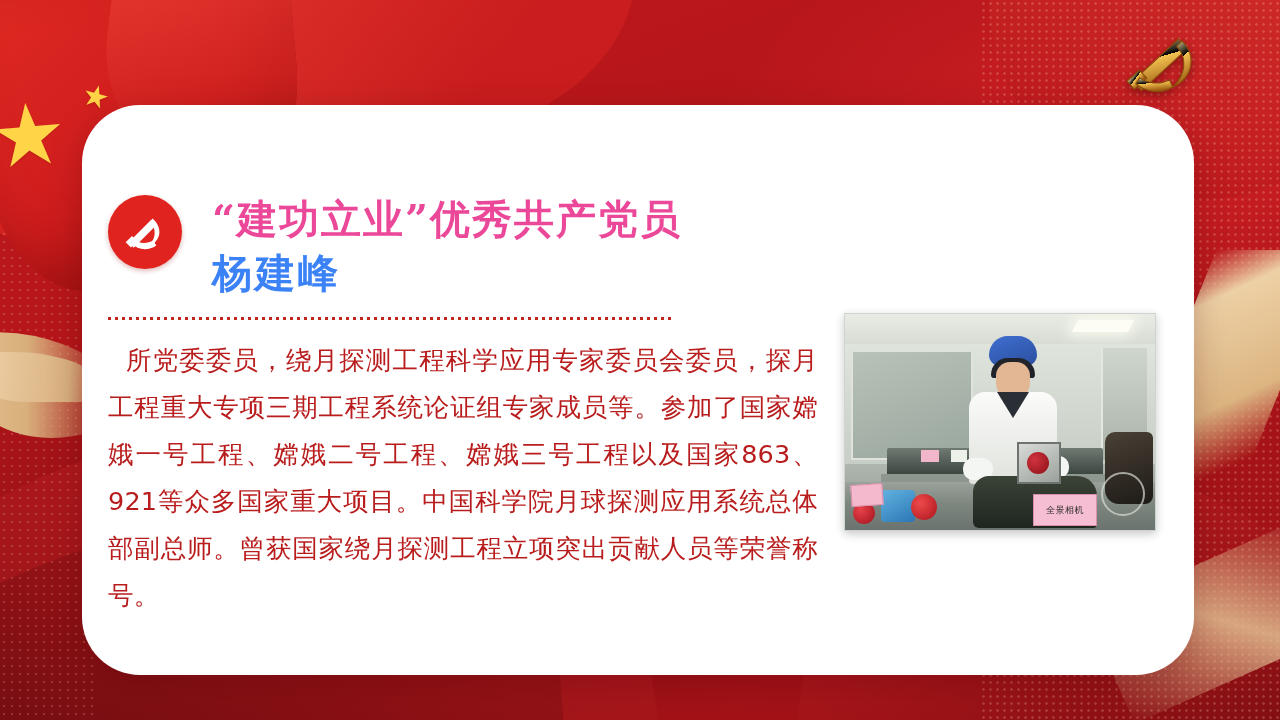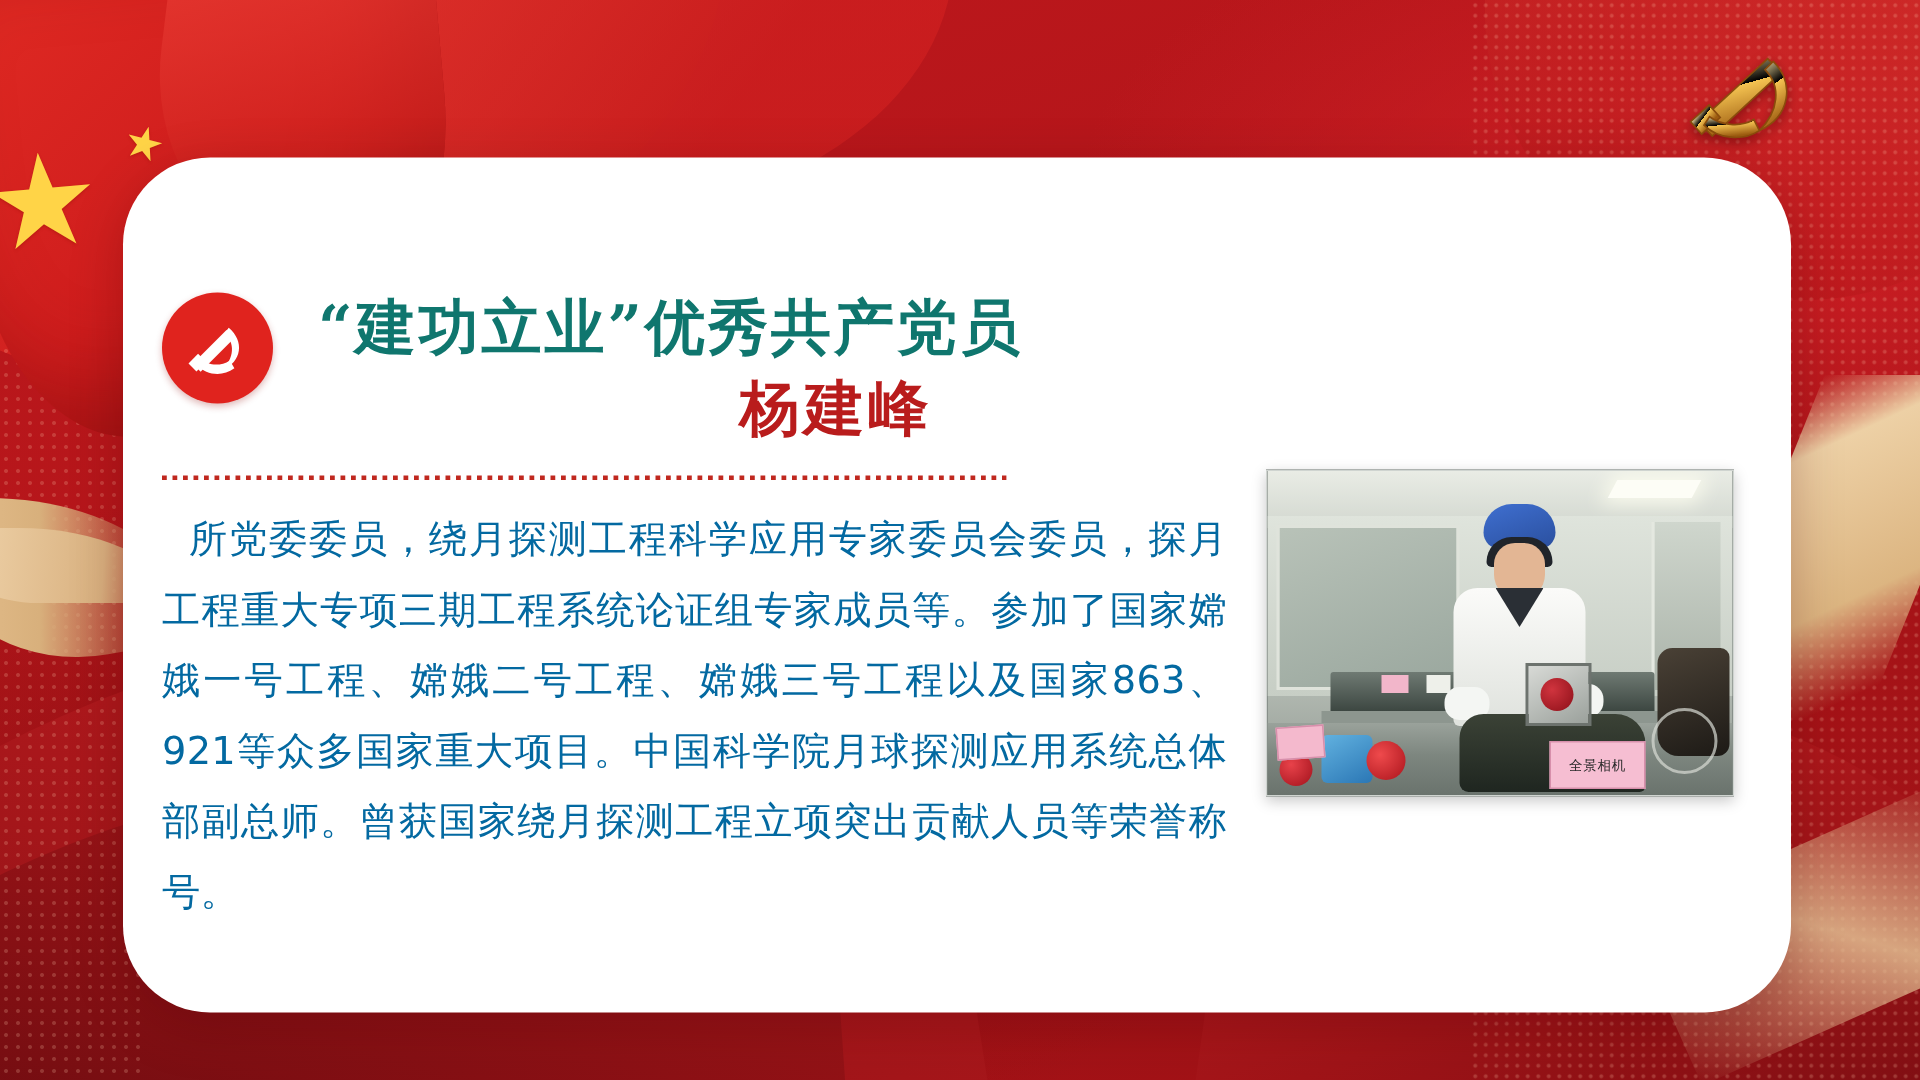--- a/index.html
+++ b/index.html
@@ -86,35 +86,35 @@
     box-shadow:0 10px 34px rgba(80,4,8,.28);overflow:hidden;}
 
   
   .hdr{position:absolute;left:26px;top:90px;display:flex;align-items:flex-start;}
   .badge{width:74px;height:74px;border-radius:50%;background:#e0231e;
     display:flex;align-items:center;justify-content:center;flex:0 0 auto;
     box-shadow:0 2px 5px rgba(150,20,15,.3);}
   .badge svg{width:48px;height:48px;display:block;}
   .titles{margin-left:30px;}
   .t1{font-family:"DejaVu Serif","Liberation Serif",serif;font-weight:700;
-    font-size:40px;color:#0f766e;letter-spacing:2px;line-height:1.22;
+    font-size:40px;color:#ec4899;letter-spacing:2px;line-height:1.22;
     white-space:nowrap;}
   .t2{font-family:"DejaVu Serif","Liberation Serif",serif;font-weight:700;
-    font-size:40px;color:#b91c1c;letter-spacing:3px;line-height:1.25;
-    text-align:right;margin-top:4px;padding-right:60px;}
+    font-size:40px;color:#3b82f6;letter-spacing:3px;line-height:1.25;
+    text-align:left;margin-top:4px;padding-right:60px;}
 
   
   .divider{position:absolute;left:26px;top:212px;width:563px;height:3px;
     background-image:linear-gradient(to right,#c0281f 0 3px,rgba(255,255,255,0) 3px 7px);
     background-size:7px 3px;background-repeat:repeat-x;}
 
   
   .body-text{position:absolute;left:26px;top:232px;width:710px;
     font-family:"DejaVu Sans","Liberation Sans",sans-serif;
-    font-size:25.5px;line-height:47px;color:#0369a1;
+    font-size:25.5px;line-height:47px;color:#b91c1c;
     text-align:justify;text-justify:inter-ideograph;
     text-indent:18px;letter-spacing:.2px;}
 
   
   .photo{position:absolute;left:762px;top:208px;width:310px;height:216px;
     background:#2b3530;border:1px solid #cfd4d0;overflow:hidden;
     box-shadow:0 3px 9px rgba(0,0,0,.22);}
   .ph-scene{position:absolute;inset:0;
     background:linear-gradient(180deg,#d9ded6 0%,#cdd4cb 38%,#b9c0b8 60%,#8e968f 100%);text-align:center;}
   .ph-ceiling{position:absolute;left:0;top:0;width:100%;height:38px;

